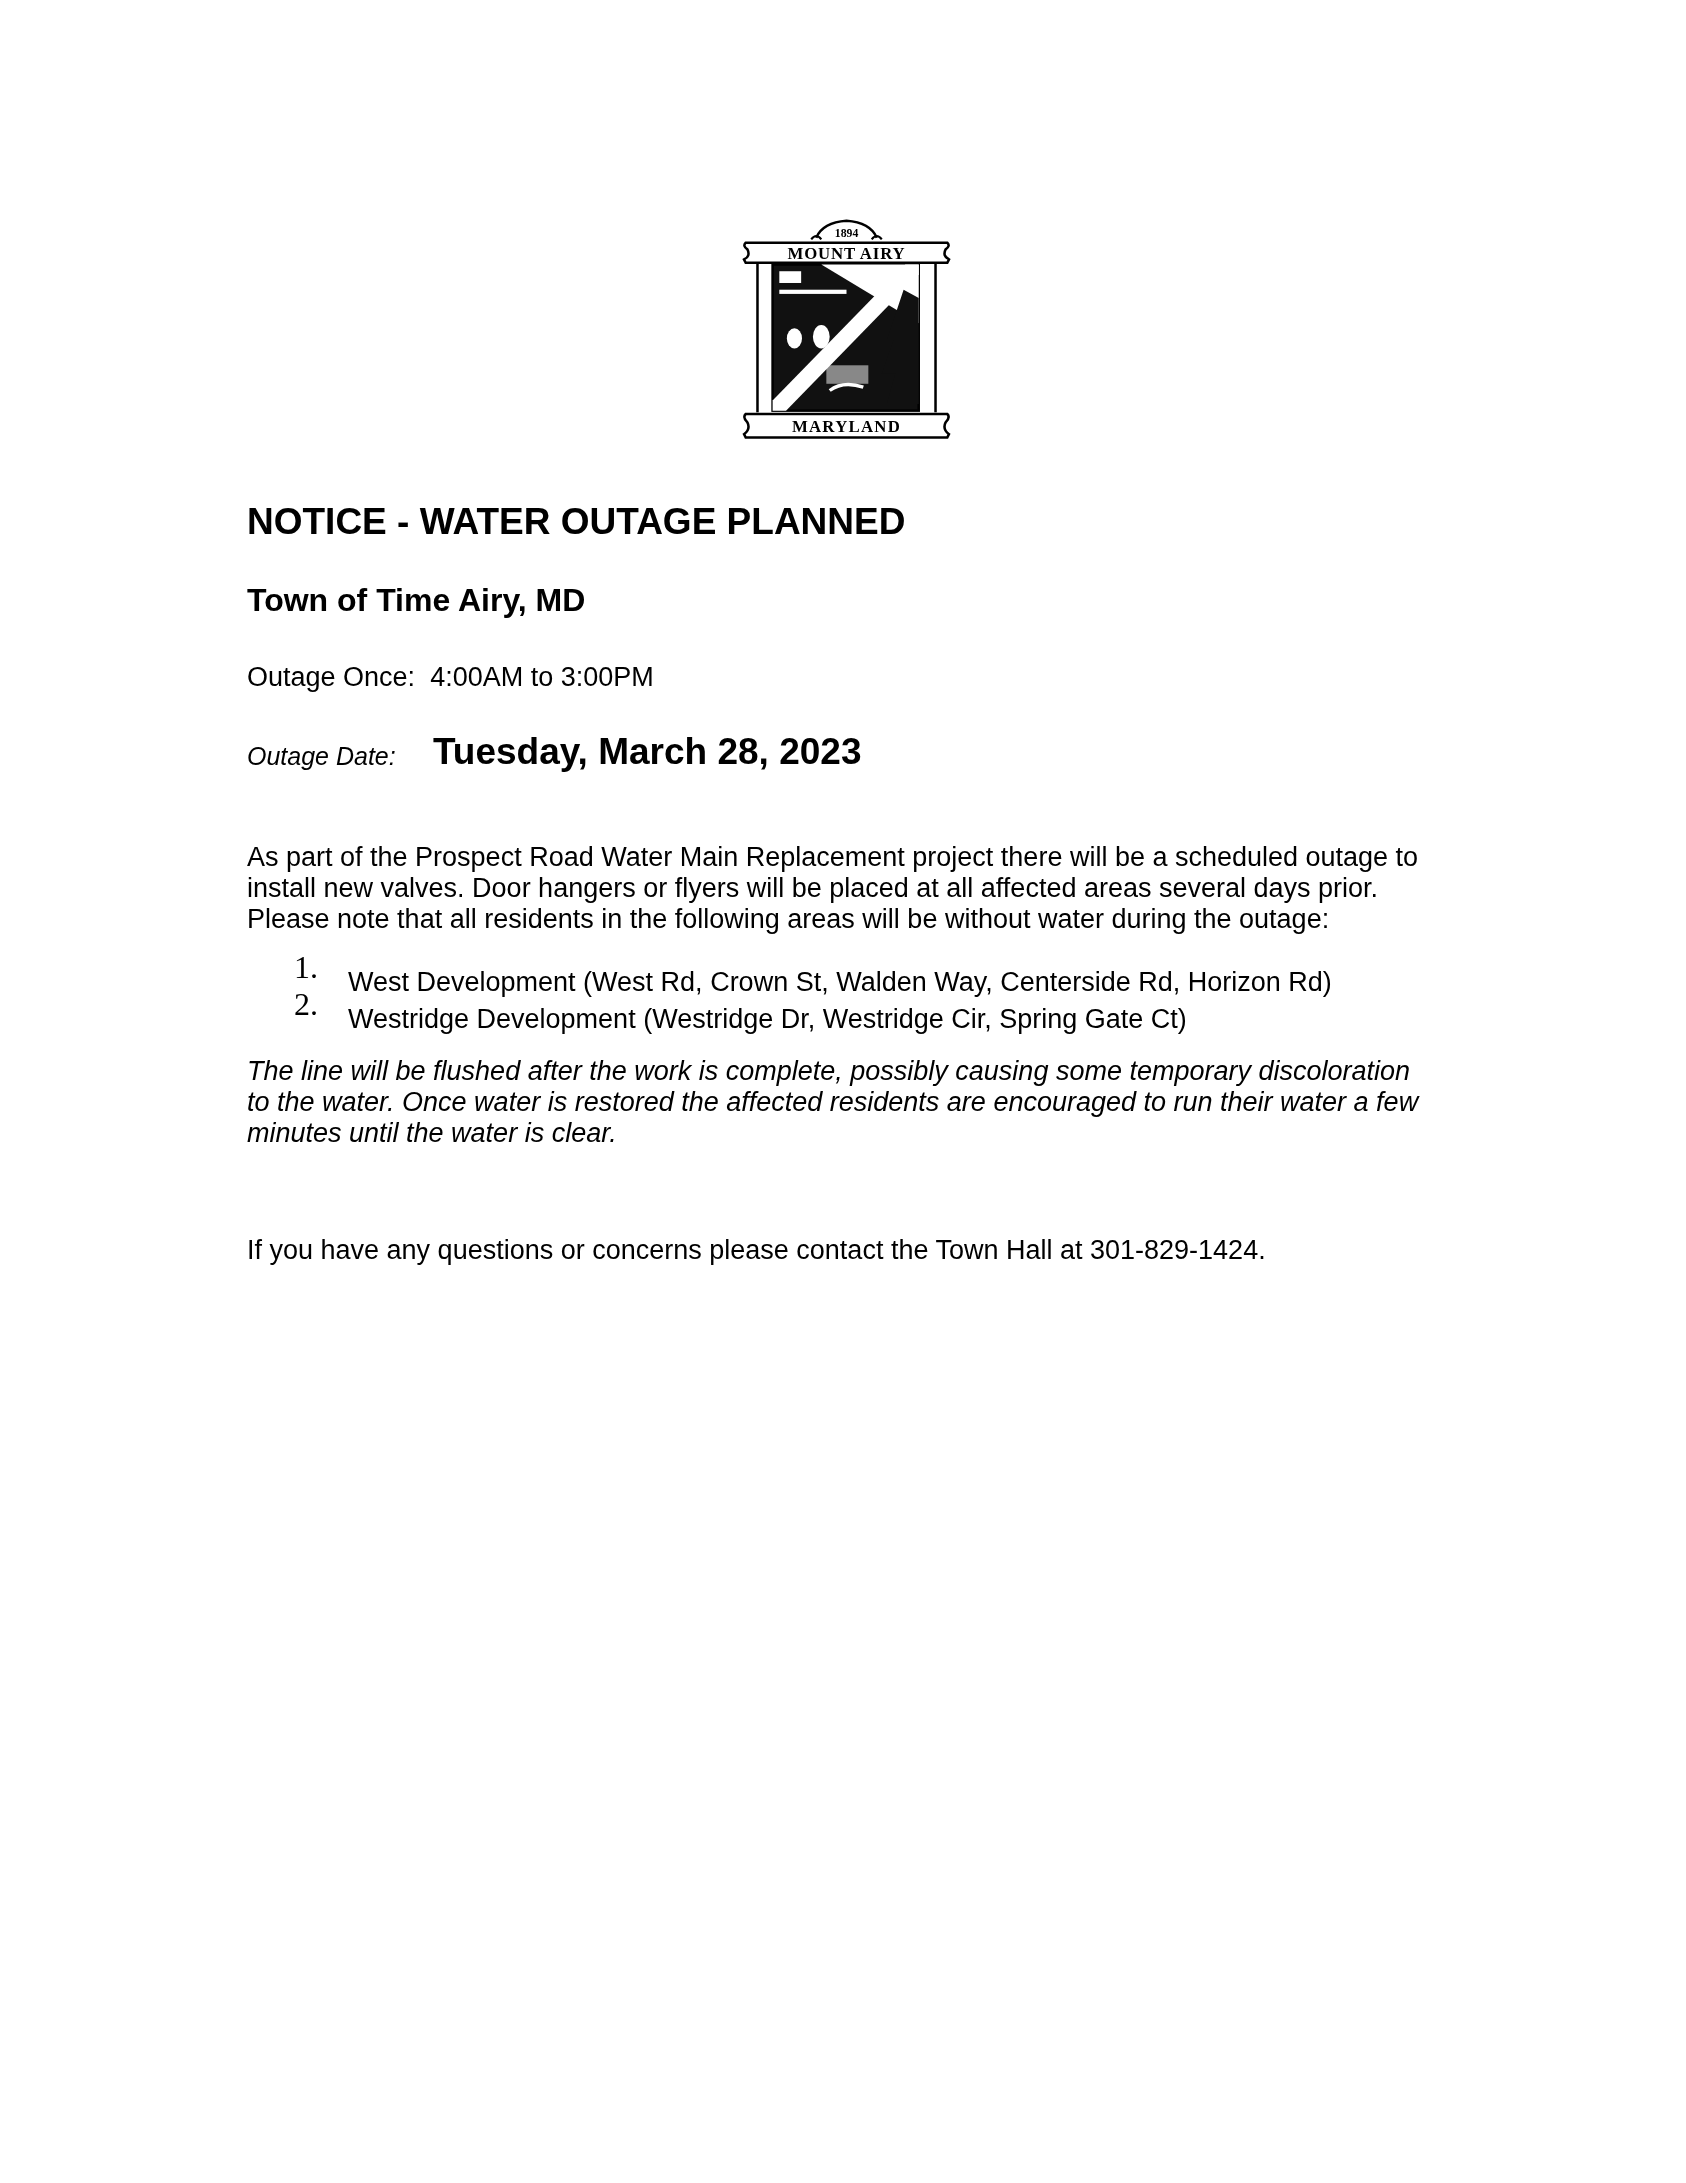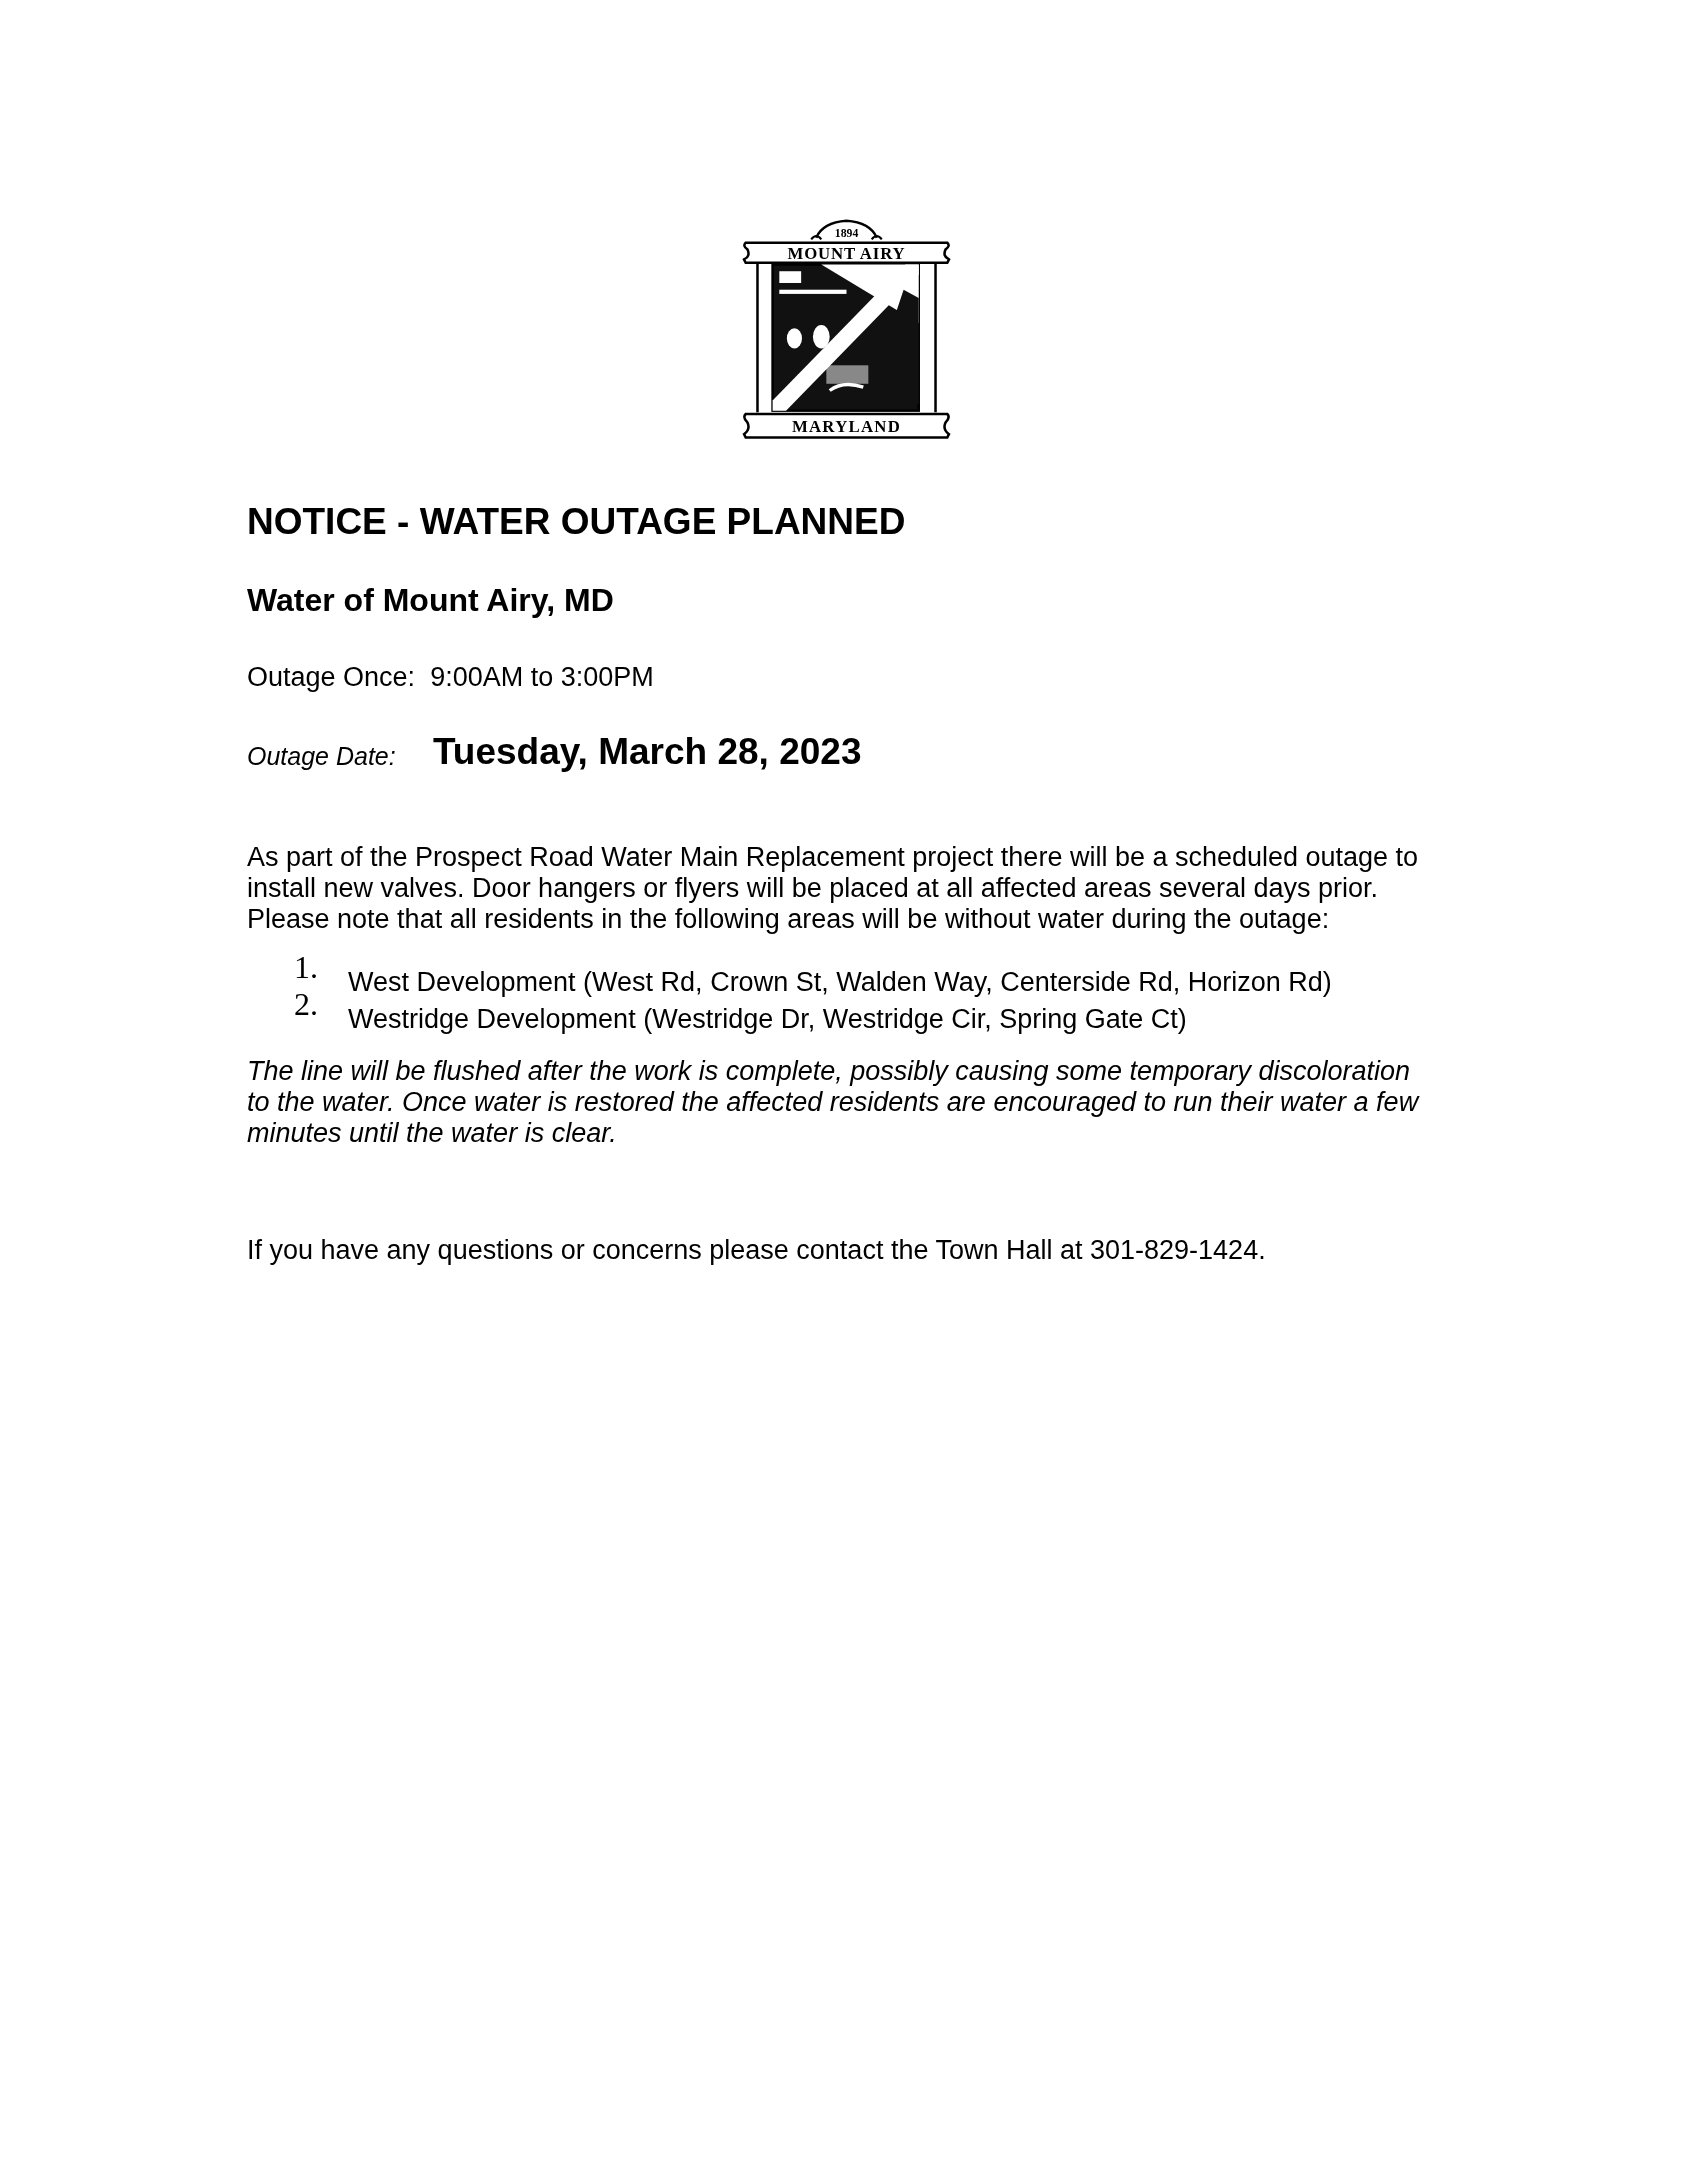--- a/index.html
+++ b/index.html
@@ -56,24 +56,24 @@
 
     <rect x="104" y="180" width="50" height="22" fill="#fff" opacity="0.5"></rect>
     <path d="M108 210 Q124 198 148 206" stroke="#fff" stroke-width="4" fill="none"></path>
 
     <path d="M8 238 L248 238 Q252 242 246 248 Q242 256 250 262 L248 266 L8 266 L6 262 Q14 256 10 248 Q4 242 8 238 Z" fill="#fff" stroke="#000" stroke-width="3"></path>
     <text x="128" y="260" text-anchor="middle" font-family="Liberation Serif, serif" font-size="20" font-weight="bold" letter-spacing="1.5">MARYLAND</text>
   </svg>
 </div>
 
 <div class="abs title">NOTICE - WATER OUTAGE PLANNED</div>
-<div class="abs subtitle">Water of Mount Airy, MD</div>
+<div class="abs subtitle">Town of Time Airy, MD</div>
 
 <div class="abs line time-row">
-  <span>Outage Once:</span>&nbsp;&nbsp;<span>9:00AM to 3:00PM</span>
+  <span>Outage Once:</span>&nbsp;&nbsp;<span>4:00AM to 3:00PM</span>
 </div>
 
 <div class="abs date-row">
   <span class="date-label">Outage Date:</span>
   <span class="date-value">Tuesday, March 28, 2023</span>
 </div>
 
 <div class="abs para p1">As part of the Prospect Road Water Main Replacement project there will be a scheduled outage to install new valves. Door hangers or flyers will be placed at all affected areas several days prior.  Please note that all residents in the following areas will be without water during the outage:</div>
 
 <div class="abs list">

